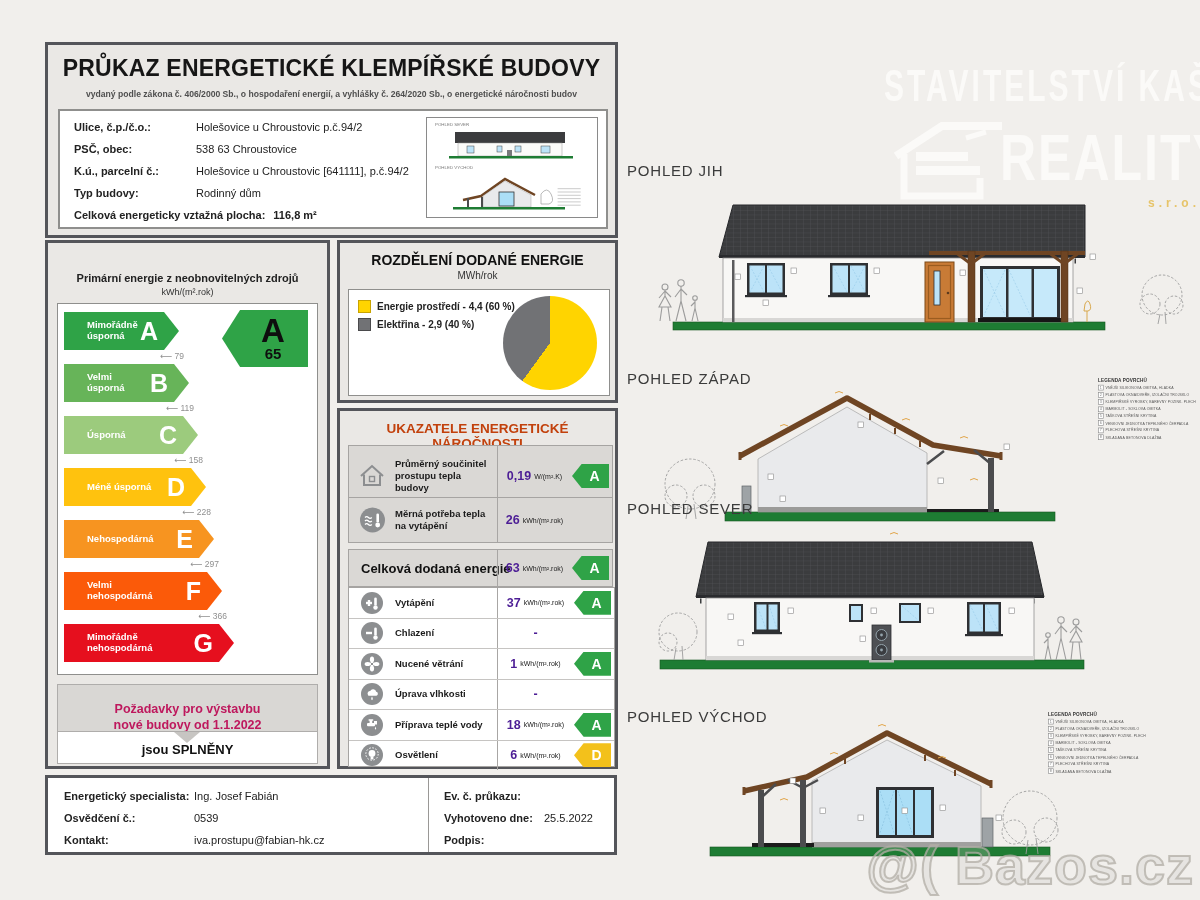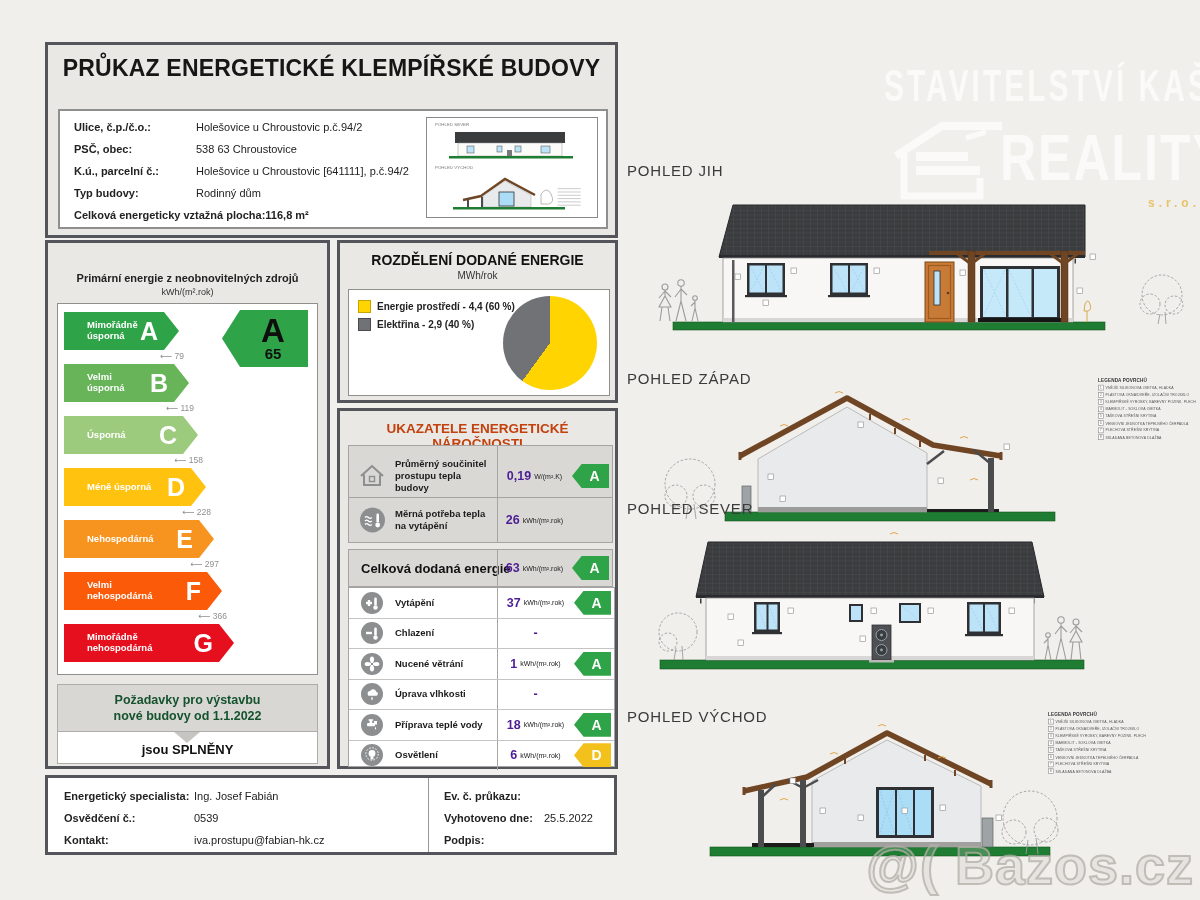--- a/index.html
+++ b/index.html
@@ -25,21 +25,21 @@
   .cls-sub{font-size:11px;font-weight:bold;color:#222;}
   .cls-unit{font-size:9px;color:#333;}
   .band{position:absolute;left:6px;height:38px;color:#fff;}
   .band-shape{width:100%;height:100%;clip-path:polygon(0 0,calc(100% - 15px) 0,100% 50%,calc(100% - 15px) 100%,0 100%);display:flex;align-items:center;}
   .band-label{font-size:9.5px;font-weight:bold;padding-left:23px;white-space:pre-line;line-height:1.15;width:84px;}
   .band-letter{position:absolute;right:21px;top:50%;transform:translateY(-50%);font-size:25px;font-weight:bold;}
   .threshold{position:absolute;font-size:8.5px;color:#8F8F8F;white-space:nowrap;text-align:right;width:60px;}
   .rating{position:absolute;right:9px;top:6px;width:86px;height:57px;background:#2FA347;clip-path:polygon(21% 0,100% 0,100% 100%,21% 100%,0 50%);color:#0E0E0E;padding-left:16px;box-sizing:border-box;display:flex;flex-direction:column;align-items:center;justify-content:center;}
   .rating-letter{font-size:33px;font-weight:bold;line-height:30px;}
   .rating-value{font-size:15px;font-weight:bold;line-height:15px;}
-  .req-gray{position:absolute;left:9px;width:261px;background:#D9D7D4;border:1px solid #AFADAB;text-align:center;font-size:12.5px;font-weight:bold;color:#14532d;line-height:1.3;padding-top:7px;box-sizing:border-box;}
+  .req-gray{position:absolute;left:9px;width:261px;background:#D9D7D4;border:1px solid #AFADAB;text-align:center;font-size:12.5px;font-weight:bold;color:#be185d;line-height:1.3;padding-top:16px;box-sizing:border-box;}
   .req-tri{position:absolute;width:0;height:0;border-left:13px solid transparent;border-right:13px solid transparent;border-top:11px solid #C7C5C2;}
   .req-white{position:absolute;left:9px;width:261px;background:#fff;border:1px solid #AFADAB;text-align:center;font-size:13px;font-weight:bold;color:#111;box-sizing:border-box;display:flex;align-items:flex-end;justify-content:center;padding-bottom:6px;}
 
   
   .pie-title{font-size:14px;font-weight:bold;color:#111;}
   .pie-unit{font-size:10px;color:#333;}
   .legrow{position:absolute;display:flex;align-items:center;gap:6px;font-size:10px;font-weight:bold;color:#222;}
   .swatch{width:11px;height:11px;flex:none;}
   .pie{position:absolute;border-radius:50%;background:conic-gradient(#FFD400 0deg 216deg,#717275 216deg 360deg);}
 
@@ -93,39 +93,40 @@
     <path d="M14,46 L14,88 L90,88 L90,70" stroke="#FBFAF8" stroke-width="7" fill="none"></path>
     <rect x="26" y="44" width="52" height="9" fill="#FBFAF8"></rect>
     <rect x="26" y="58" width="64" height="9" fill="#FBFAF8"></rect>
     <path d="M76,30 L96,24" stroke="#FBFAF8" stroke-width="5" fill="none"></path>
   </svg>
   <div class="wm wm-reality">REALITY</div>
   <div class="wm wm-sro">s.r.o.</div>
 
   <div class="box" style="left:45px;top:42px;width:573px;height:196px;z-index:3">
     <div class="abs ctr cert-title" style="left:0;right:0;top:10px">PRŮKAZ ENERGETICKÉ KLEMPÍŘSKÉ BUDOVY</div>
+    <div class="abs ctr cert-subtitle" style="left:0;right:0;top:44px">vydaný podle zákona č. 406/2000 Sb., o hospodaření energií, a vyhlášky č. 264/2020 Sb., o energetické náročnosti budov</div>
     <div class="panel" style="left:10px;top:64px;width:550px;height:120px;border-width:2px">
       <div class="hfield" style="top:10px">
         <span class="hlabel">Ulice, č.p./č.o.:</span>
         <span class="hval">Holešovice u Chroustovic p.č.94/2</span>
       </div>
       <div class="hfield" style="top:32px">
         <span class="hlabel">PSČ, obec:</span>
         <span class="hval">538 63 Chroustovice</span>
       </div>
       <div class="hfield" style="top:54px">
         <span class="hlabel">K.ú., parcelní č.:</span>
         <span class="hval">Holešovice u Chroustovic [641111], p.č.94/2</span>
       </div>
       <div class="hfield" style="top:76px">
         <span class="hlabel">Typ budovy:</span>
         <span class="hval">Rodinný dům</span>
       </div>
       <div class="hfield" style="top:98px">
-        <span class="hlabel b" style="width:auto;">Celková energeticky vztažná plocha:</span>
+        <span class="hlabel b" style="width:auto;margin-right:8px">Celková energeticky vztažná plocha:</span>
         <span class="hval b">116,8 m²</span>
       </div>
 
       <div class="inset">
         <div class="inset-label" style="left:8px;top:4px">POHLED SEVER</div>
         <svg class="abs" style="left:14px;top:10px" width="140" height="34" viewBox="0 0 140 34">
           <rect x="14" y="4" width="110" height="11" fill="#3B3C3E"></rect>
           <rect x="17" y="15" width="104" height="13" fill="#FBFBF9" stroke="#999" stroke-width="0.5"></rect>
           <rect x="26" y="18" width="7" height="7" fill="#BCE3F8" stroke="#444" stroke-width="0.5"></rect>
           <rect x="56" y="18" width="5" height="6" fill="#BCE3F8" stroke="#444" stroke-width="0.5"></rect>

